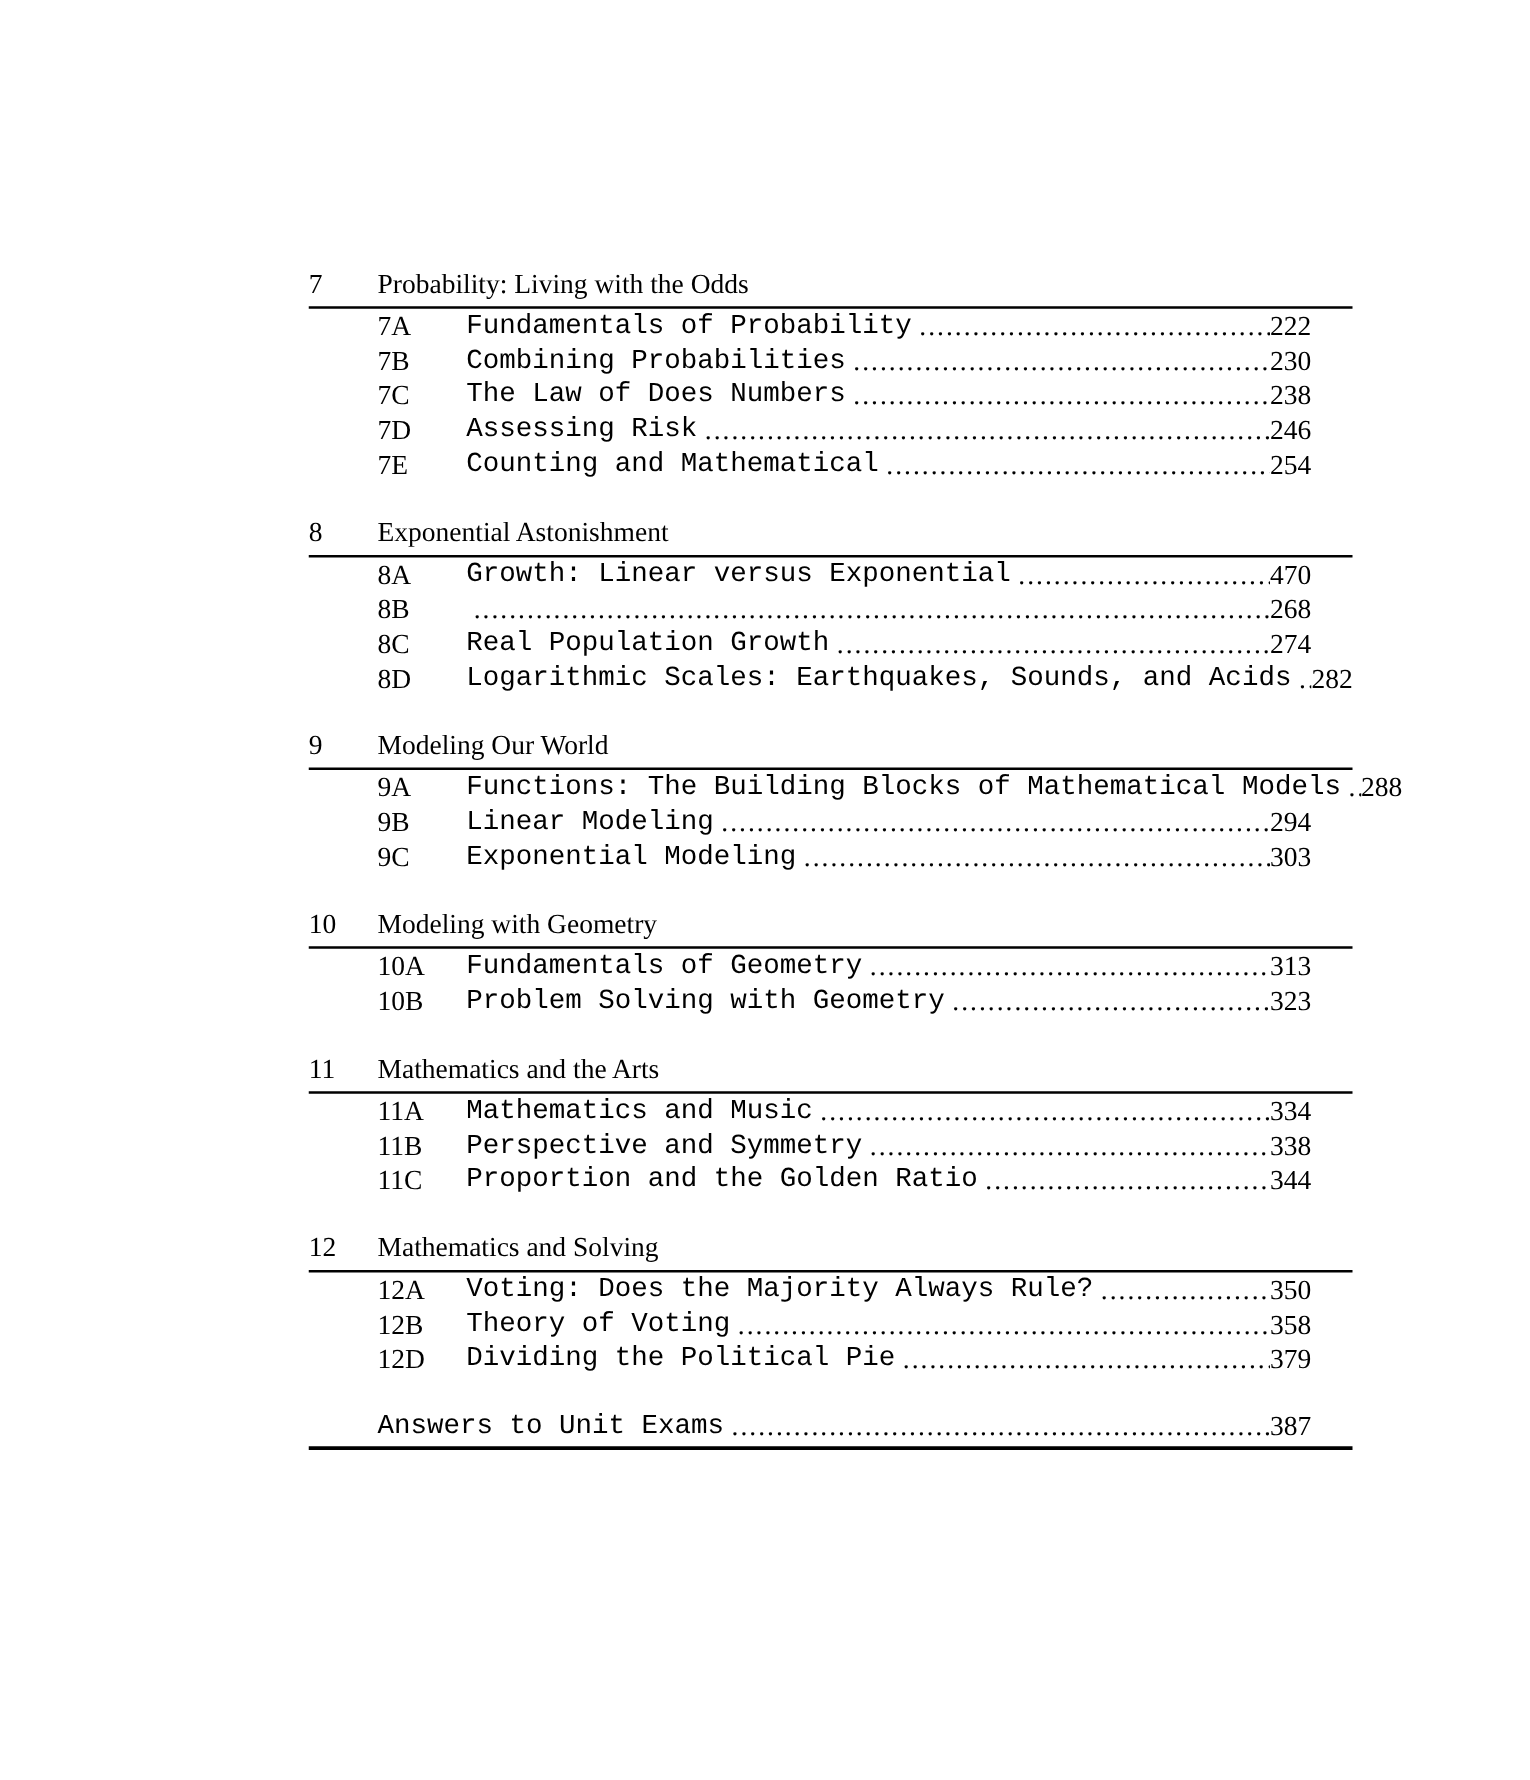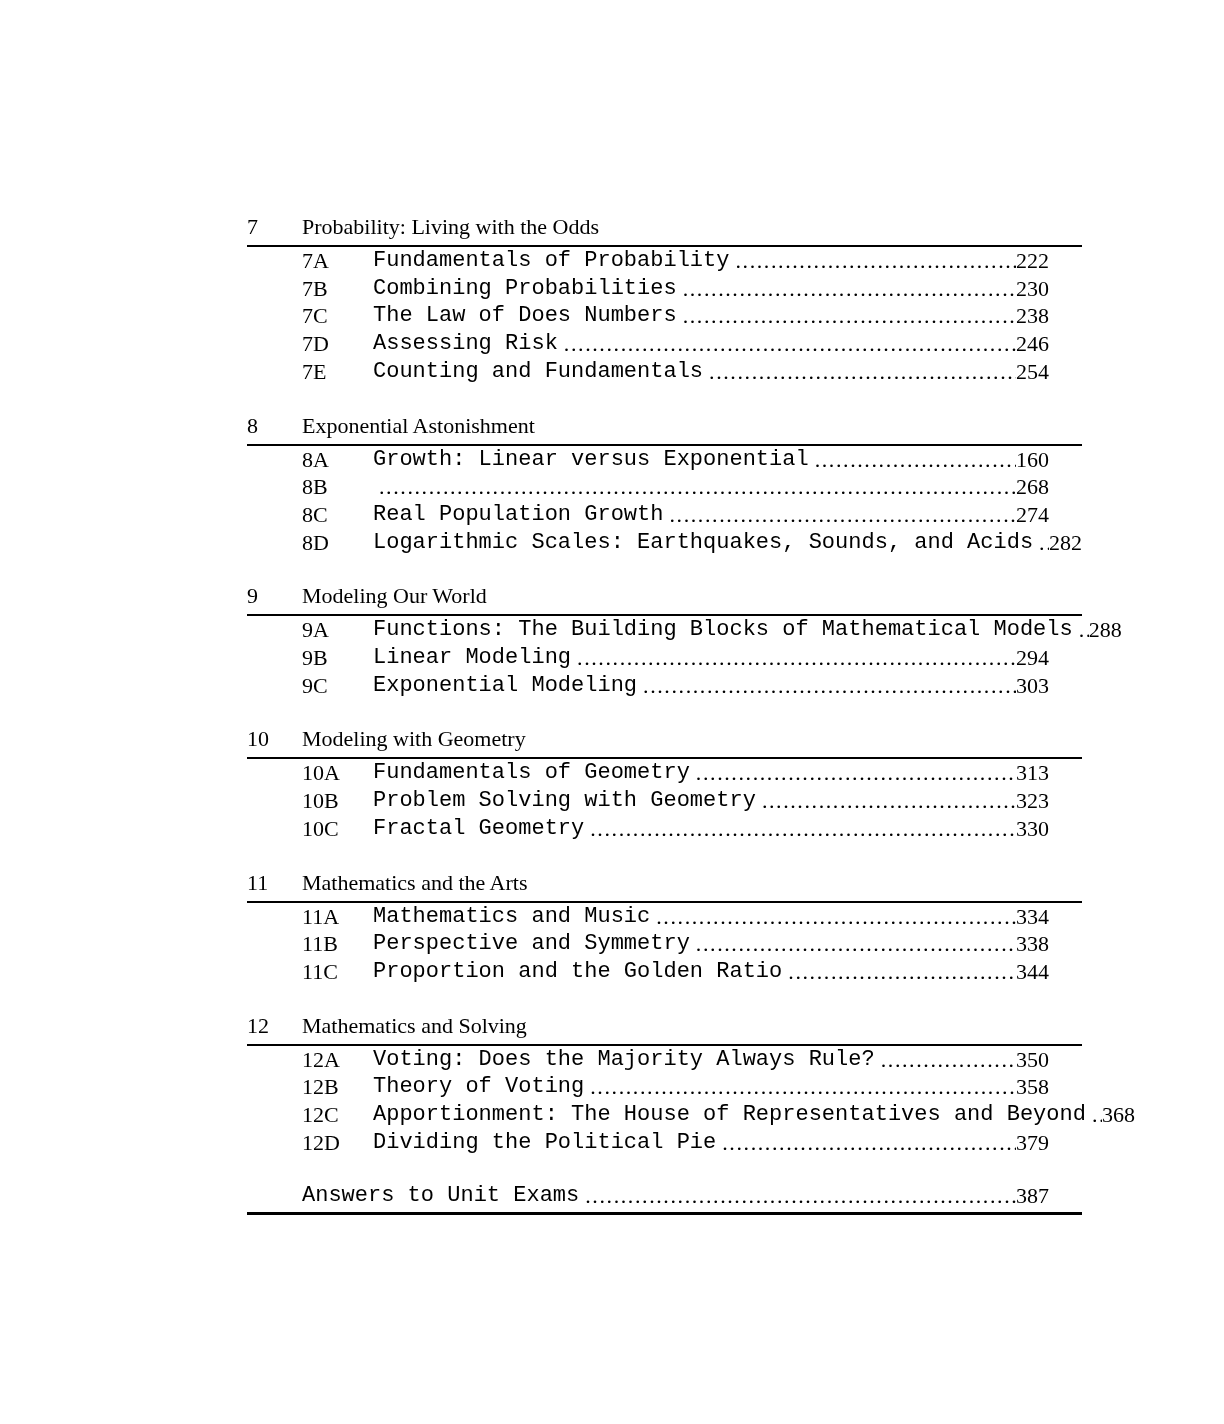--- a/index.html
+++ b/index.html
@@ -94,38 +94,38 @@
 
   <div class="row">
     <span class="code">7D</span>
     <span class="title">Assessing Risk</span>
     <span class="dots"></span>
     <span class="pagenum">246</span>
   </div>
 
   <div class="row">
     <span class="code">7E</span>
-    <span class="title">Counting and Fundamentals</span>
+    <span class="title">Counting and Mathematical</span>
     <span class="dots"></span>
     <span class="pagenum">254</span>
   </div>
 </div>
   </section>
 
   <section class="chapter">
     <div class="chapter-heading">
       <span class="ch-num">8</span>
       <span class="ch-title">Exponential Astonishment</span>
     </div>
     <div class="sections">
   <div class="row">
     <span class="code">8A</span>
     <span class="title">Growth: Linear versus Exponential</span>
     <span class="dots"></span>
-    <span class="pagenum">160</span>
+    <span class="pagenum">470</span>
   </div>
 
   <div class="row">
     <span class="code">8B</span>
     <span class="dots"></span>
     <span class="pagenum">268</span>
   </div>
 
   <div class="row">
     <span class="code">8C</span>
@@ -185,26 +185,20 @@
     <span class="pagenum">313</span>
   </div>
 
   <div class="row">
     <span class="code">10B</span>
     <span class="title">Problem Solving with Geometry</span>
     <span class="dots"></span>
     <span class="pagenum">323</span>
   </div>
 
-  <div class="row">
-    <span class="code">10C</span>
-    <span class="title">Fractal Geometry</span>
-    <span class="dots"></span>
-    <span class="pagenum">330</span>
-  </div>
 </div>
   </section>
 
   <section class="chapter">
     <div class="chapter-heading">
       <span class="ch-num">11</span>
       <span class="ch-title">Mathematics and the Arts</span>
     </div>
     <div class="sections">
   <div class="row">
@@ -243,26 +237,20 @@
     <span class="pagenum">350</span>
   </div>
 
   <div class="row">
     <span class="code">12B</span>
     <span class="title">Theory of Voting</span>
     <span class="dots"></span>
     <span class="pagenum">358</span>
   </div>
 
-  <div class="row">
-    <span class="code">12C</span>
-    <span class="title">Apportionment: The House of Representatives and Beyond</span>
-    <span class="dots"></span>
-    <span class="pagenum">368</span>
-  </div>
 
   <div class="row">
     <span class="code">12D</span>
     <span class="title">Dividing the Political Pie</span>
     <span class="dots"></span>
     <span class="pagenum">379</span>
   </div>
 </div>
   </section>
 </div>

